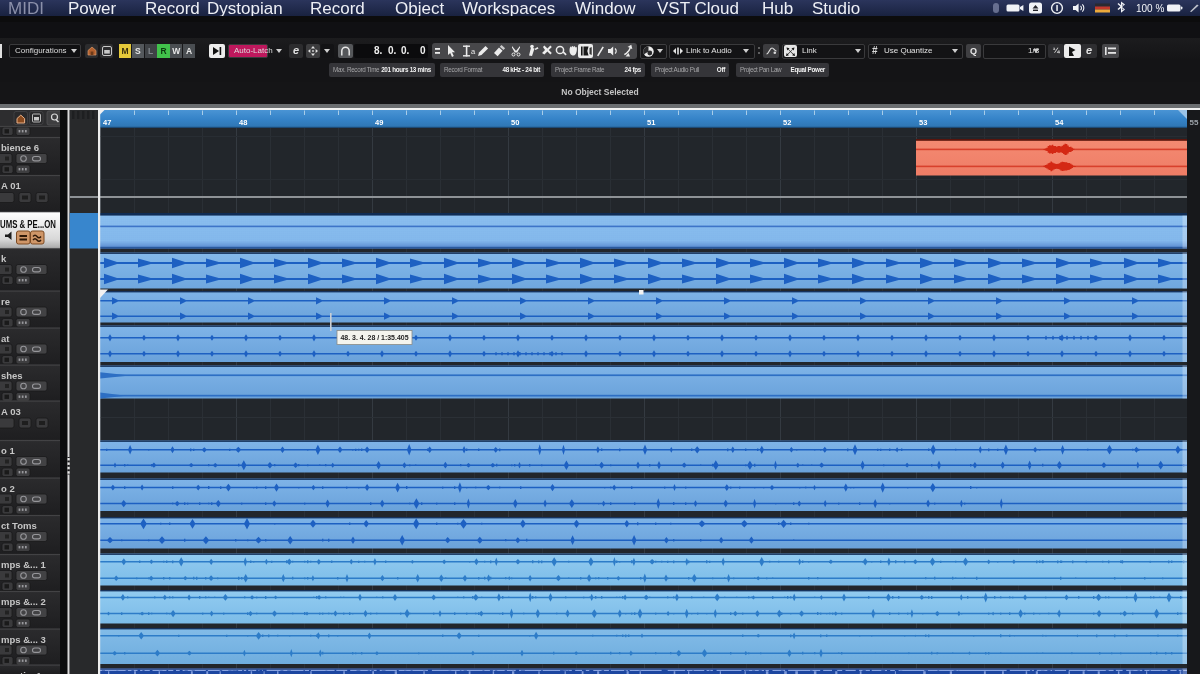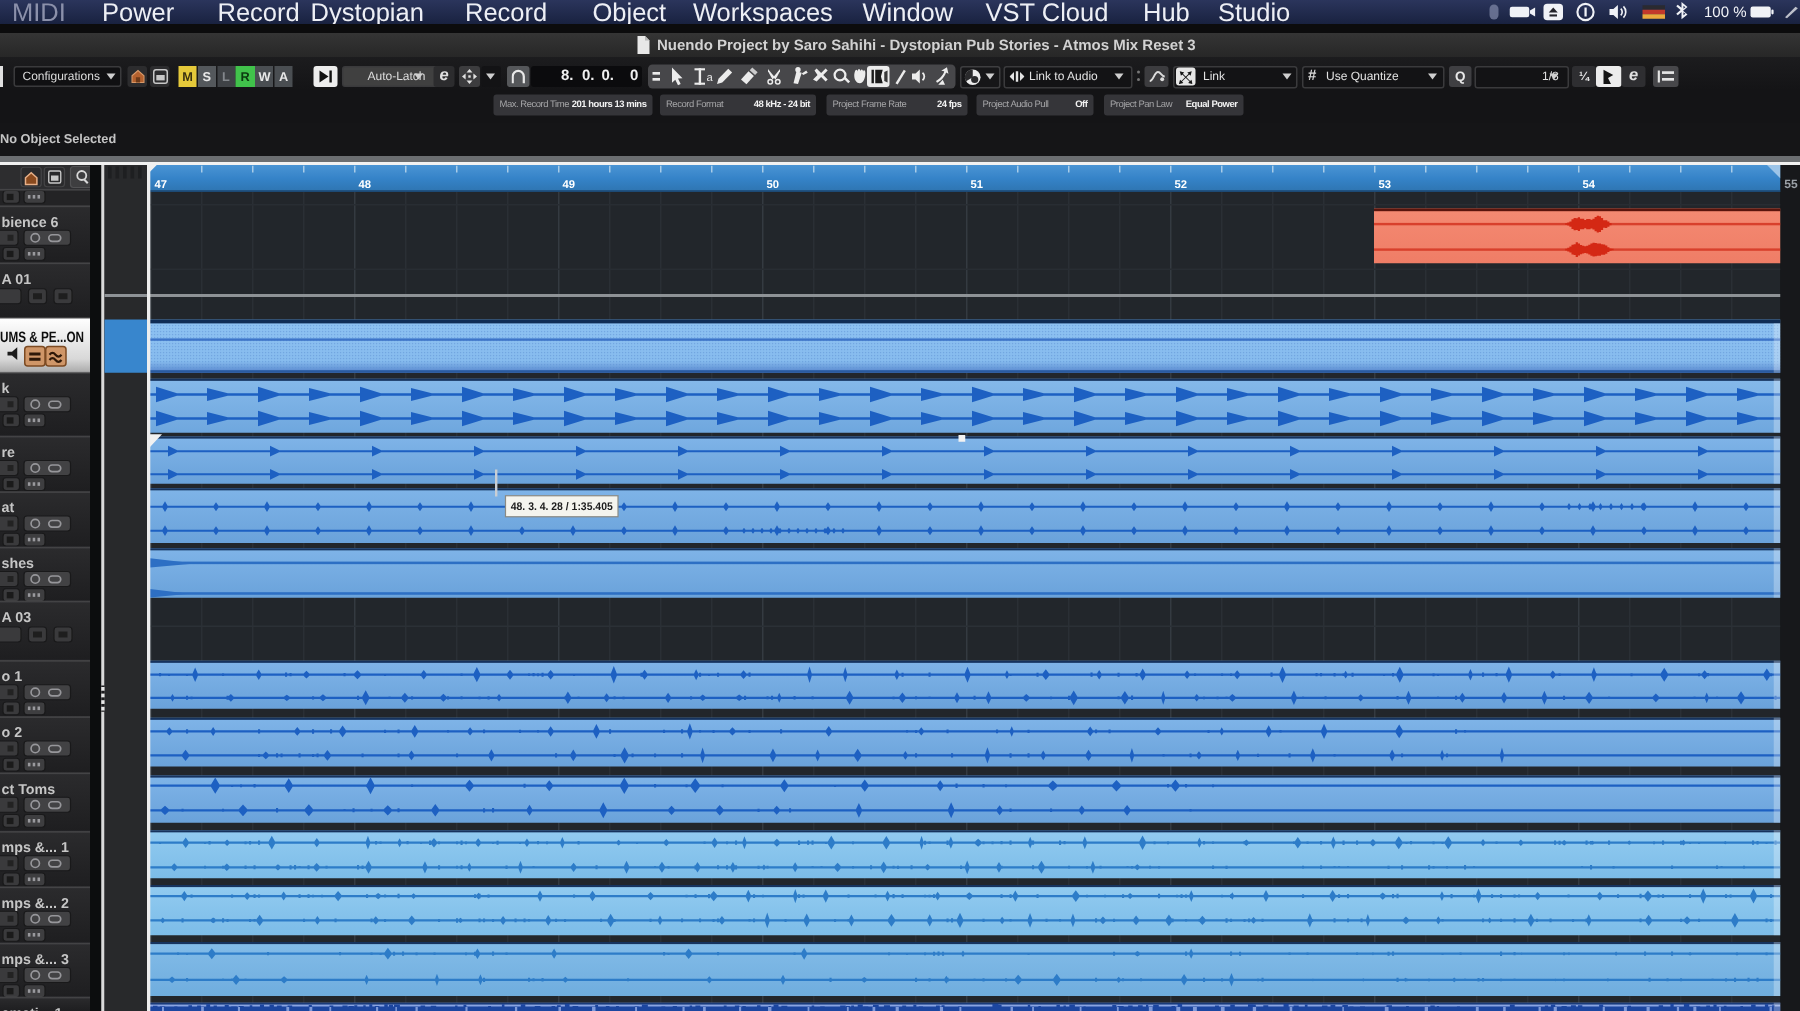--- a/index.html
+++ b/index.html
@@ -48,27 +48,20 @@
           <rect x="115" y="9.5" width="15" height="3" fill="#eba93c"></rect>
         </g>
 <path d="M141 1.4l4 3.2-3 2.5 3 2.5-4 3.2V8l-2.5 2.1-1-1 2.9-2.5-2.9-2.5 1-1L141 5.2zM142.3 3.9v2l1.3-1zM142.3 8.2v2l1.3-1z" fill="#f0f2f6"></path>
 <text x="156" y="11.5" font-size="10" fill="#f2f4f8" font-family="Liberation Sans">100 %</text>
 <rect x="187" y="4.4" width="13.5" height="7.2" rx="1.5" fill="#f0f2f6"></rect>
         <rect x="200.9" y="6.4" width="1.5" height="3.2" rx="0.75" fill="#f0f2f6"></rect>
 <path d="M210 11.5l7-7 1.6 1 -7.3 6.6z" fill="#d8dae0" opacity="0.85"></path>
 </svg>
     </div>
     <div class="abs" style="left:0;top:16px;width:1200px;height:6px;background:#0c0c0d"></div>
-    <div class="abs" style="left:0;top:22px;width:1200px;height:16px;background:linear-gradient(#353535,#272727)">
-      <svg class="abs" style="left:424px;top:2px" width="10" height="12" viewBox="0 0 10 12">
-        <path d="M1 0h5l3 3v9H1z" fill="#e8e8e8"></path>
-        <path d="M6 0l3 3H6z" fill="#b8b8b8"></path>
-      </svg>
-      <div class="abs" style="left:438px;top:2px;width:500px;font-size:10px;font-weight:bold;color:#d2d2d2;line-height:13px;white-space:nowrap">Nuendo Project by Saro Sahihi - Dystopian Pub Stories - Atmos Mix Reset 3</div>
-    </div>
     <div class="abs" style="left:0;top:38px;width:1200px;height:22px;background:linear-gradient(#1c1c1e,#141416)"></div>
     <div class="abs" style="left:0;top:44px;width:2px;height:14px;background:#e0e0e0"></div>
     <div class="tbx" style="left:9px;width:72px;padding-left:5px">Configurations</div>
     <div class="caret" style="left:71px;top:49px"></div>
     <div class="tbt" style="left:85px;width:13px;background:#2c2c2e"></div>
     <svg class="abs" style="left:87px;top:46px" width="10" height="10" viewBox="0 0 10 10">
       <path d="M1 4.5L5 1l4 3.5V9H1z" fill="#b4612e" stroke="#d89a6a" stroke-width="0.7"></path>
       <rect x="3.6" y="5.5" width="2.8" height="3.5" fill="#6e3a18"></rect>
     </svg>
     <div class="tbt" style="left:100px;width:13px;background:#2c2c2e"></div>
@@ -80,21 +73,21 @@
     <div class="tbt" style="left:131.8px;width:12.2px;background:#54585c;color:#e8e8e8;border-radius:0;font-size:8.5px">S</div>
     <div class="tbt" style="left:144.60000000000002px;width:12.2px;background:#3f4246;color:#83878c;border-radius:0;font-size:8.5px">L</div>
     <div class="tbt" style="left:157.40000000000003px;width:12.2px;background:#41c24b;color:#0c3a10;border-radius:0;font-size:8.5px">R</div>
     <div class="tbt" style="left:170.20000000000005px;width:12.2px;background:#4a4e52;color:#e8e8e8;border-radius:0;font-size:8.5px">W</div>
     <div class="tbt" style="left:183.00000000000006px;width:12.2px;background:#4a4e52;color:#e8e8e8;border-radius:0;font-size:8.5px">A</div>
     <div class="tbt" style="left:209px;width:16px;background:#ededed"></div>
     <svg class="abs" style="left:212px;top:46px" width="10" height="10" viewBox="0 0 10 10">
       <path d="M1 9V1l6 4z" fill="#111"></path>
       <rect x="7.6" y="1" width="1.6" height="8" fill="#111"></rect>
     </svg>
-    <div class="tbx" style="left:228px;width:66px;padding-left:16px;background:#404040">Auto-Latch</div>
+    <div class="tbx" style="left:228px;width:40px;padding-left:5px;background:#be185d">Auto-Latch</div>
     <div class="caret" style="left:276px;top:49px"></div>
     <div class="tbt" style="left:289px;width:14px;background:#2c2c2e;color:#e0e0e0;font-size:11px;line-height:13px;font-style:italic">e</div>
     <div class="tbt" style="left:306px;width:14px;background:#3c3c3e"></div>
     <svg class="abs" style="left:308px;top:46px" width="10" height="10" viewBox="0 0 10 10">
       <g fill="#e2e2e2">
         <path d="M5 0l2 2.4H3z"></path>
         <path d="M5 10L3 7.6h4z"></path>
         <path d="M0 5l2.4-2v4z"></path>
         <path d="M10 5L7.6 7V3z"></path>
         <rect x="4.2" y="4.2" width="1.6" height="1.6"></rect>
@@ -222,21 +215,21 @@
     </div>
     <div class="chip" style="left:651px;width:78px">
       <span class="abs" style="left:4px">Project Audio Pull</span>
       <b class="abs" style="right:4px">Off</b>
     </div>
     <div class="chip" style="left:736px;width:93px">
       <span class="abs" style="left:4px">Project Pan Law</span>
       <b class="abs" style="right:4px">Equal Power</b>
     </div>
     <div class="abs" style="left:0;top:82px;width:1200px;height:22px;background:#151517"></div>
-    <div class="abs" style="left:0;top:87px;width:1200px;font-size:8.5px;font-weight:bold;color:#c4c4c4">No Object Selected</div>
+    <div class="abs" style="left:0;top:87px;width:1200px;text-align:center;font-size:8.5px;font-weight:bold;color:#c4c4c4">No Object Selected</div>
     <div class="abs" style="left:0;top:104px;width:1200px;height:3.5px;background:#6b6e71"></div>
     <div class="abs" style="left:0;top:107.5px;width:1200px;height:2.5px;background:#f1f1f1"></div>
     <svg class="abs" style="left:0;top:110px" width="1200" height="564" viewBox="0 110 1200 564">
       <defs>
 <linearGradient id="gRul" x1="0" y1="0" x2="0" y2="1">
           <stop offset="0" stop-color="#4a94d4"></stop>
           <stop offset="0.5" stop-color="#3583c8"></stop>
           <stop offset="1" stop-color="#2e74b0"></stop>
         </linearGradient>
 <linearGradient id="gMid" x1="0" y1="0" x2="0" y2="1">

